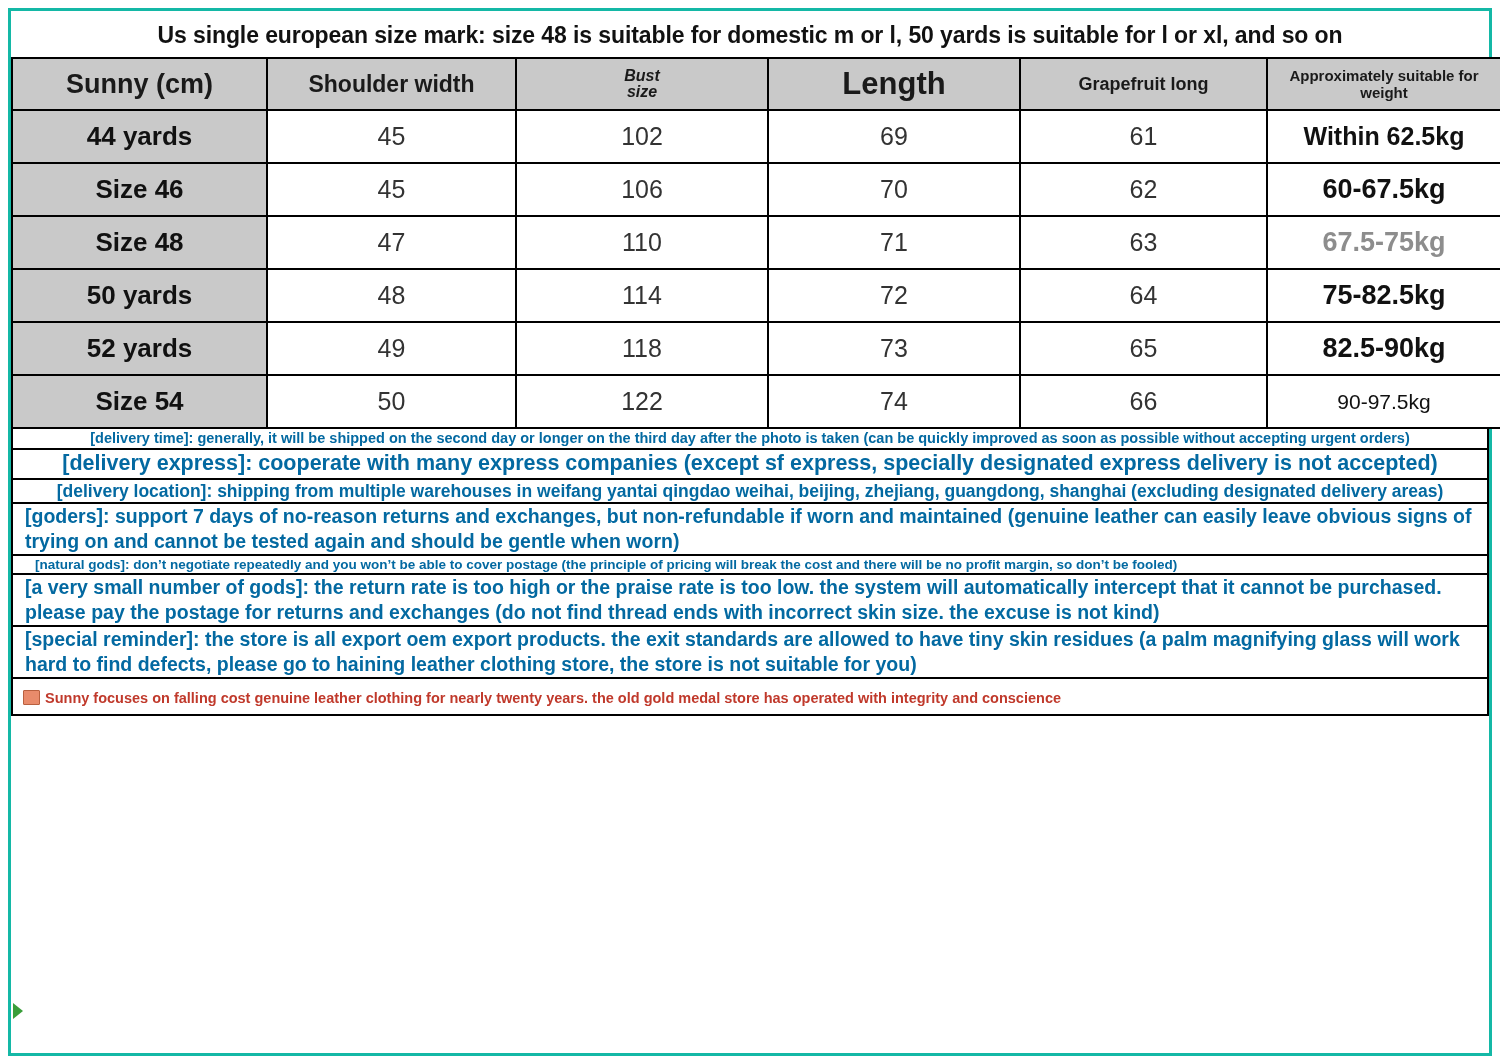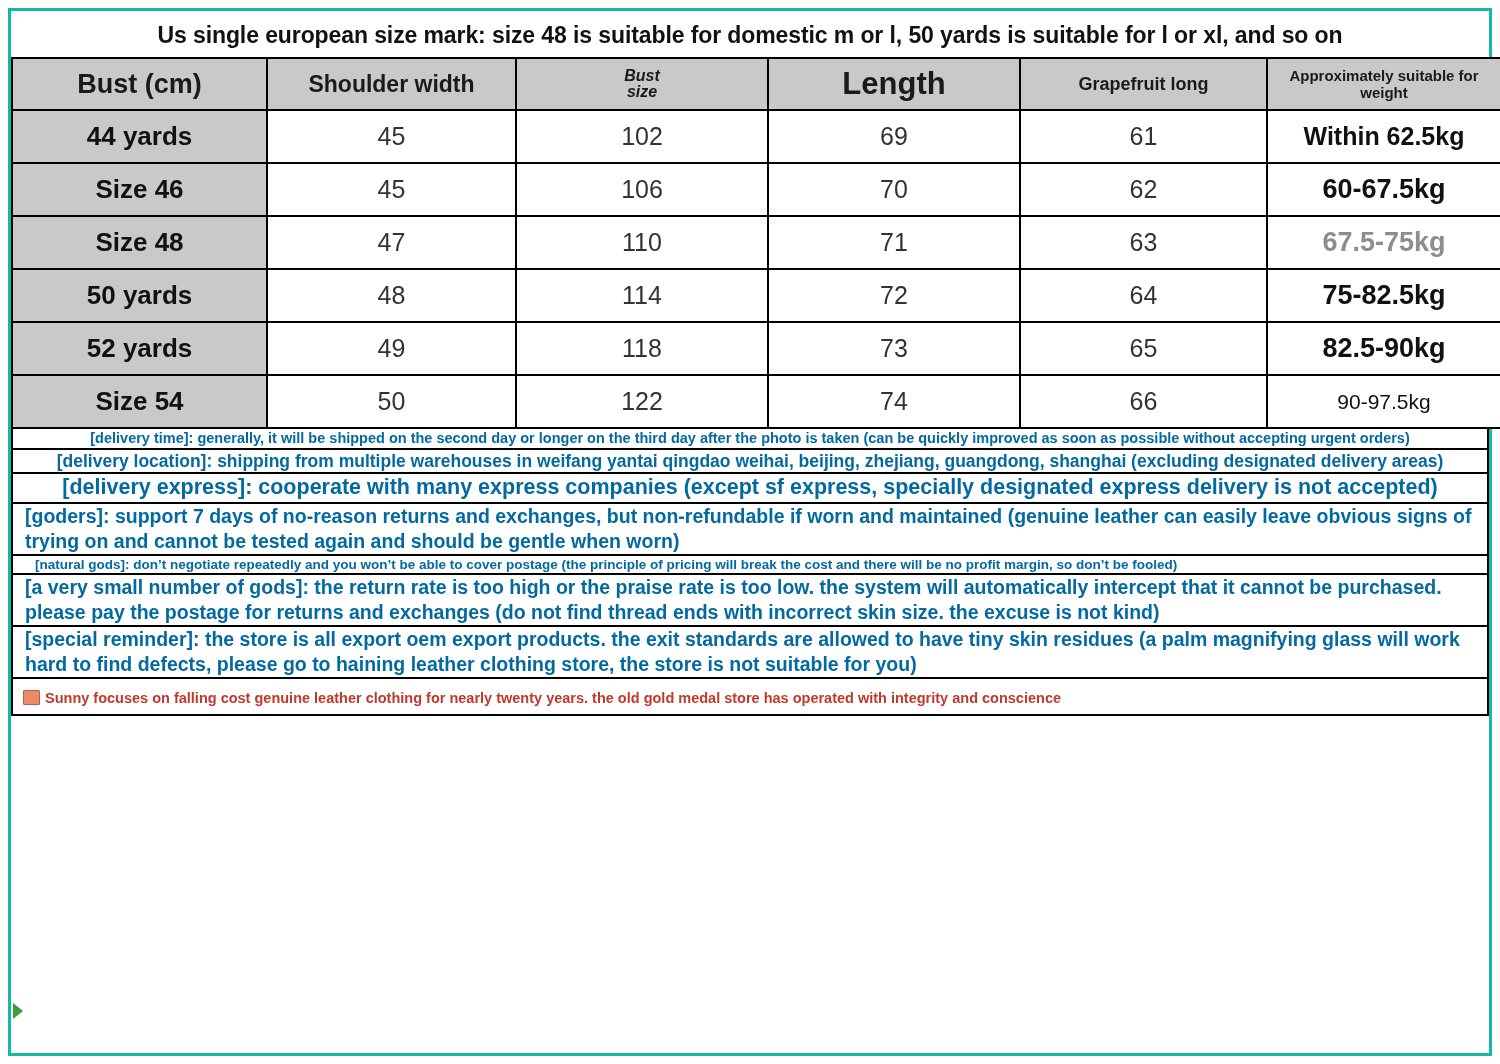--- a/index.html
+++ b/index.html
@@ -148,21 +148,21 @@
 <body>
 
 <div class="page">
   <div class="frame">
 
     <div class="title">Us single european size mark: size 48 is suitable for domestic m or l, 50 yards is suitable for l or xl, and so on</div>
 
     <table class="size-table">
       <thead>
         <tr>
-          <th class="c0">Bust (cm)</th>
+          <th class="c0">Sunny (cm)</th>
           <th class="c1">Shoulder width</th>
           <th class="c2">
             <span>Bust</span><br>
             <span>size</span>
           </th>
           <th class="c3">Length</th>
           <th class="c4">Grapefruit long</th>
           <th class="c5">Approximately suitable for weight</th>
         </tr>
       </thead>
@@ -213,22 +213,22 @@
           <td class="num">122</td>
           <td class="num">74</td>
           <td class="num">66</td>
           <td class="weight small">90-97.5kg</td>
         </tr>
       </tbody>
     </table>
 
 
     <div class="note s14">[delivery time]: generally, it will be shipped on the second day or longer on the third day after the photo is taken (can be quickly improved as soon as possible without accepting urgent orders)</div>
+    <div class="note s21">[delivery express]: cooperate with many express companies (except sf express, specially designated express delivery is not accepted)</div>
     <div class="note s17">[delivery location]: shipping from multiple warehouses in weifang yantai qingdao weihai, beijing, zhejiang, guangdong, shanghai (excluding designated delivery areas)</div>
-    <div class="note s21">[delivery express]: cooperate with many express companies (except sf express, specially designated express delivery is not accepted)</div>
     <div class="note s19c">[goders]: support 7 days of no-reason returns and exchanges, but non-refundable if worn and maintained (genuine leather can easily leave obvious signs of trying on and cannot be tested again and should be gentle when worn)</div>
     <div class="note s13">[natural gods]: don’t negotiate repeatedly and you won’t be able to cover postage (the principle of pricing will break the cost and there will be no profit margin, so don’t be fooled)</div>
     <div class="note s19l">[a very small number of gods]: the return rate is too high or the praise rate is too low. the system will automatically intercept that it cannot be purchased. please pay the postage for returns and exchanges (do not find thread ends with incorrect skin size. the excuse is not kind)</div>
     <div class="note s19c">[special reminder]: the store is all export oem export products. the exit standards are allowed to have tiny skin residues (a palm magnifying glass will work hard to find defects, please go to haining leather clothing store, the store is not suitable for you)</div>
 
     <div class="footer">
       <span class="footer-icon"></span><span class="footer-text">Sunny focuses on falling cost genuine leather clothing for nearly twenty years. the old gold medal store has operated with integrity and conscience</span>
     </div>
 
     <div class="corner-mark"></div>

